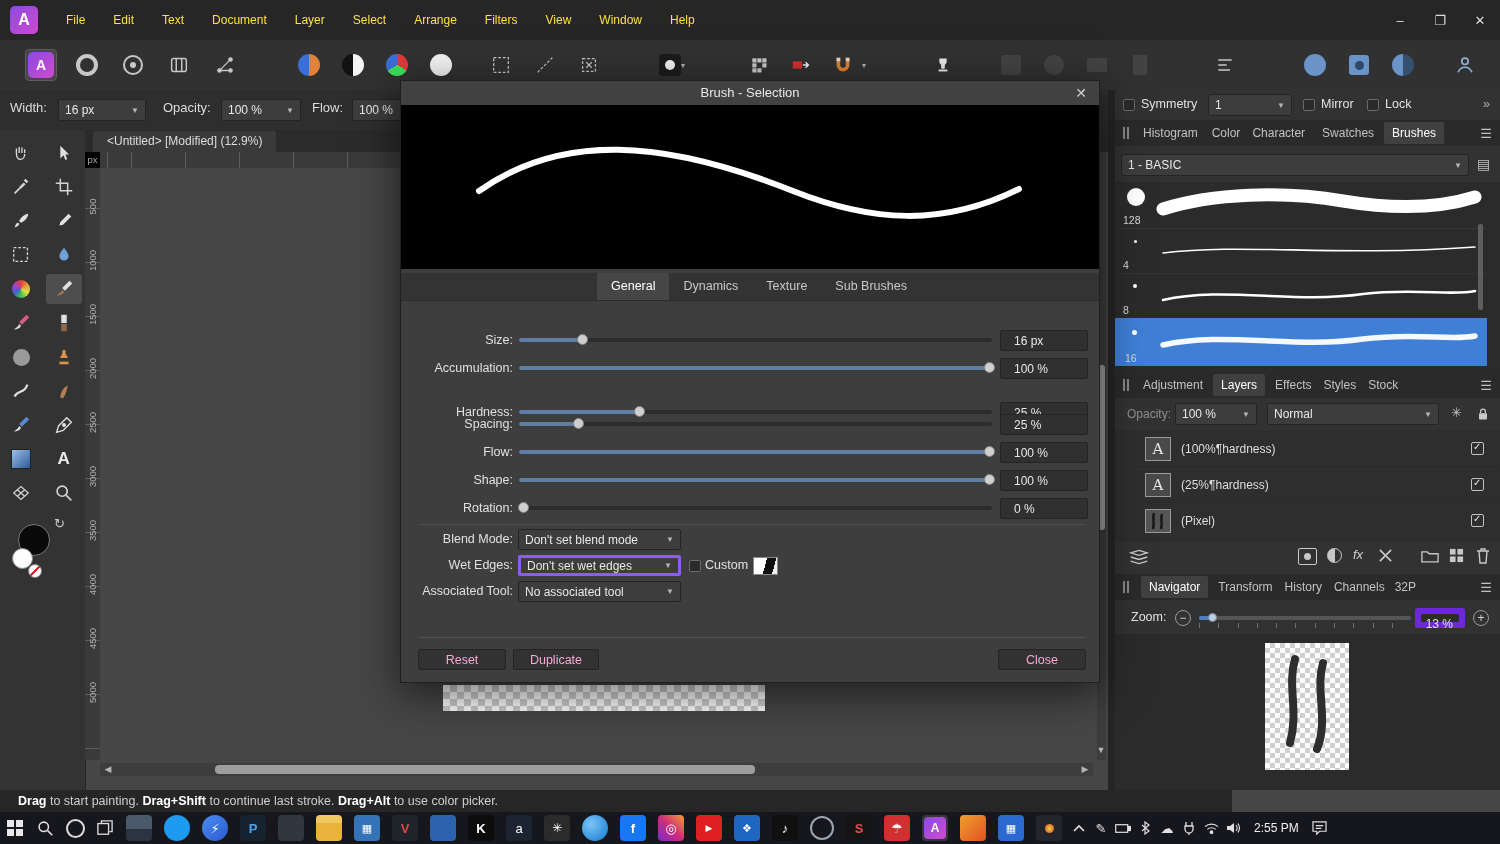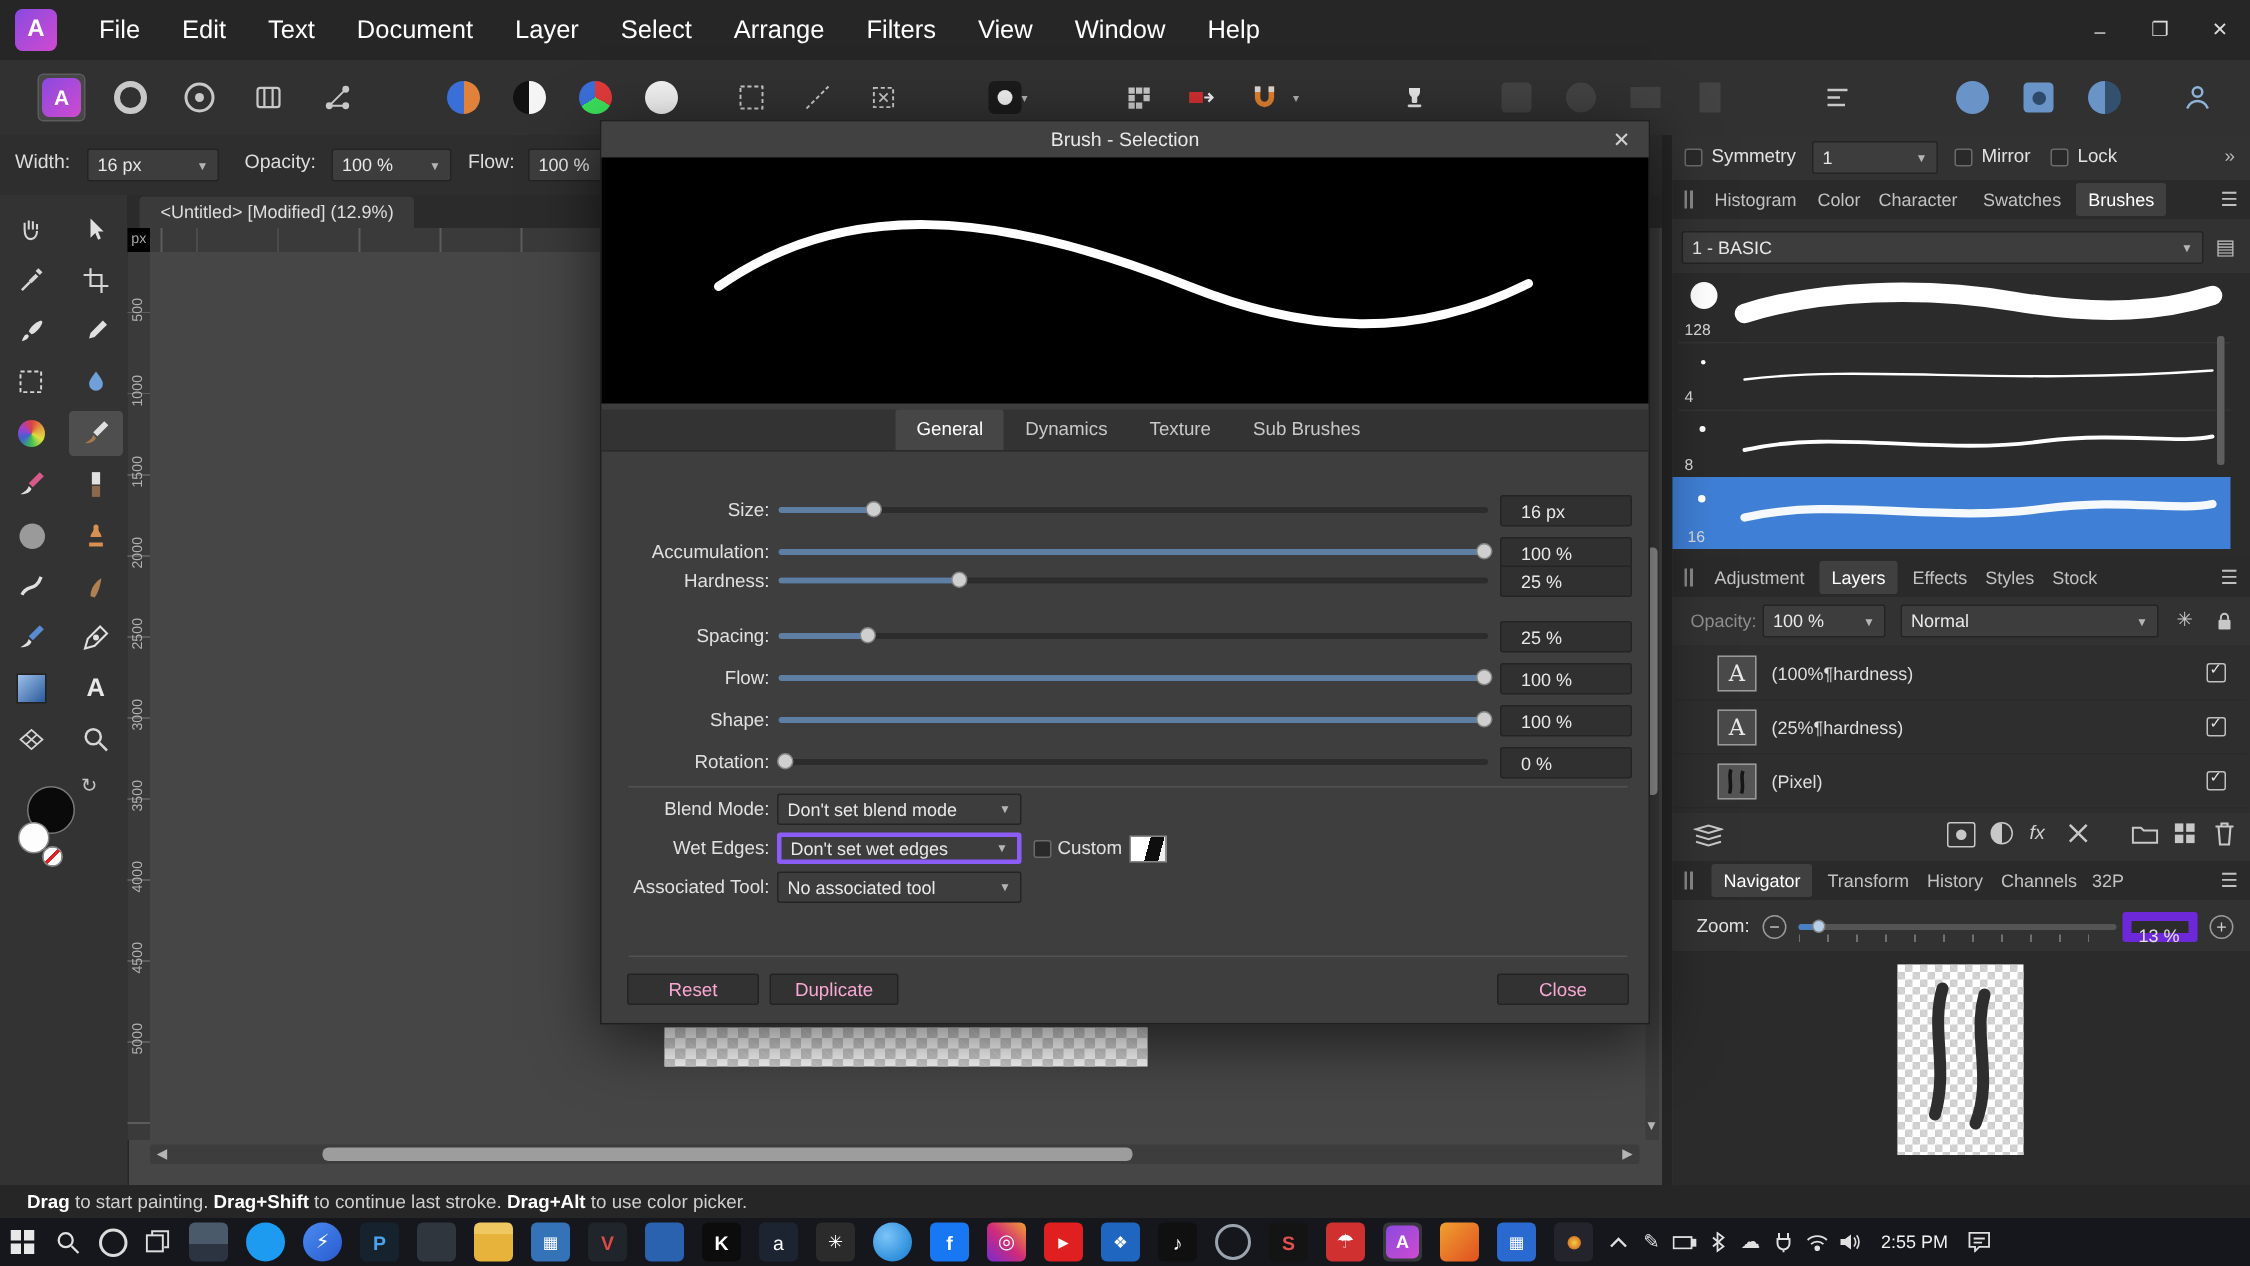--- a/index.html
+++ b/index.html
@@ -4,21 +4,21 @@
 <style>
   html,body{margin:0;padding:0;background:#111}
   #app{position:relative;width:1500px;height:844px;overflow:hidden;background:#464646;
        font-family:"Liberation Sans","DejaVu Sans",sans-serif;color:#e2e2e2;font-size:12.5px}
   .abs{position:absolute}
   svg{display:block}
   
   #menubar{position:absolute;left:0;top:0;width:1500px;height:40px;background:#262626;display:flex;align-items:center}
   .logo{width:28px;height:28px;margin:0 14px 0 10px;border-radius:5px;background:linear-gradient(135deg,#8a4ae0,#d04ad0);
         display:flex;align-items:center;justify-content:center;color:#fff;font-weight:bold;font-size:16px}
-  .menu-item{padding:0 14px;height:40px;line-height:40px;font-size:17px;color:#ffffff;cursor:default}
+  .menu-item{padding:0 14px;height:40px;line-height:40px;font-size:12px;color:#fde047;cursor:default}
   #win-controls{position:absolute;right:0;top:0;height:40px;display:flex}
   .winbtn{width:40px;height:40px;display:flex;align-items:center;justify-content:center;color:#dcdcdc;font-size:13px}
   
   #toolbar{position:absolute;left:0;top:40px;width:1500px;height:50px;background:#313131;border-bottom:1px solid #242424}
   .tb-group{position:absolute;top:0;height:50px;display:flex;align-items:center;gap:16px}
   .tbi{width:30px;height:30px;display:flex;align-items:center;justify-content:center;border-radius:3px}
   .tbi.active{background:#474747;outline:1px solid #5c5c5c}
   .caret{font-size:8px;color:#b0b0b0;margin-left:-8px}
   .ptile{width:26px;height:26px;border-radius:5px;background:linear-gradient(135deg,#8a4ae0,#d04ad0);
          display:flex;align-items:center;justify-content:center;color:#fff;font-weight:bold;font-size:14px}
@@ -98,21 +98,21 @@
   .bnum{position:absolute;left:4px;bottom:2px;font-size:10.5px;color:#d8d8d8}
   .lrow{position:absolute;left:2px;width:381px;height:35px;display:flex;align-items:center;border-bottom:1px solid #2a2a2a}
   .lthumb{width:26px;height:24px;margin-left:28px;background:#4a4a4a;border:1px solid #9a9a9a;display:flex;align-items:center;
           justify-content:center;font-family:"DejaVu Serif",serif;font-size:15px;color:#e8e8e8;box-sizing:border-box}
   .lname{margin-left:10px;font-size:12px;color:#dedede}
   .lchk{margin-left:auto;margin-right:14px;position:relative;width:13px;height:13px;border:1px solid #c0c0c0;border-radius:2px;box-sizing:border-box}
   .lchk::after{content:"✓";position:absolute;left:1px;top:-2px;font-size:10px;color:#e8e8e8}
   .zoomcirc{position:absolute;width:16px;height:16px;border:1px solid #9a9a9a;border-radius:50%;color:#cfcfcf;
             text-align:center;line-height:14px;font-size:12px;box-sizing:border-box}
   
-  #statusbar{position:absolute;left:0;top:790px;width:1500px;height:22px;background:#262626;line-height:22px;padding-left:18px;
+  #statusbar{position:absolute;left:0;top:790px;width:1232px;height:22px;background:#262626;line-height:22px;padding-left:18px;
              box-sizing:border-box;font-size:12.5px;color:#cfcfcf}
   #statusbar b{color:#fff}
   
   #taskbar{position:absolute;left:0;top:812px;width:1500px;height:32px;background:#16161d;display:flex;align-items:center}
   .tb-app{width:26px;height:26px;margin:0 6px;border-radius:4px;display:flex;align-items:center;justify-content:center;
           color:#fff;font-weight:bold;font-size:13px;flex:none}
   .tb-sys{width:30px;height:32px;display:flex;align-items:center;justify-content:center;flex:none}
   .tray-icon{width:22px;height:32px;display:flex;align-items:center;justify-content:center;flex:none;color:#e0e0e0;font-size:13px}
   #clock{font-size:12px;color:#f0f0f0;padding:0 10px;white-space:nowrap}
 </style>
@@ -692,21 +692,21 @@
       <div class="sval">16 px</div>
     </div>
     <div class="srow" style="top:276px">
       <span class="slabel">Accumulation:</span>
       <div class="strack">
           <div class="sl-fill" style="width: 99.5%;"></div>
           <div class="sl-thumb" style="left: calc(99.5% - 6px);"></div>
         </div>
       <div class="sval">100 %</div>
     </div>
-    <div class="srow" style="top:295px">
+    <div class="srow" style="top:320px">
       <span class="slabel">Hardness:</span>
       <div class="strack">
           <div class="sl-fill" style="width: 25.5%;"></div>
           <div class="sl-thumb" style="left: calc(25.5% - 6px);"></div>
         </div>
       <div class="sval">25 %</div>
     </div>
     <div class="srow" style="top:332px">
       <span class="slabel">Spacing:</span>
       <div class="strack">

